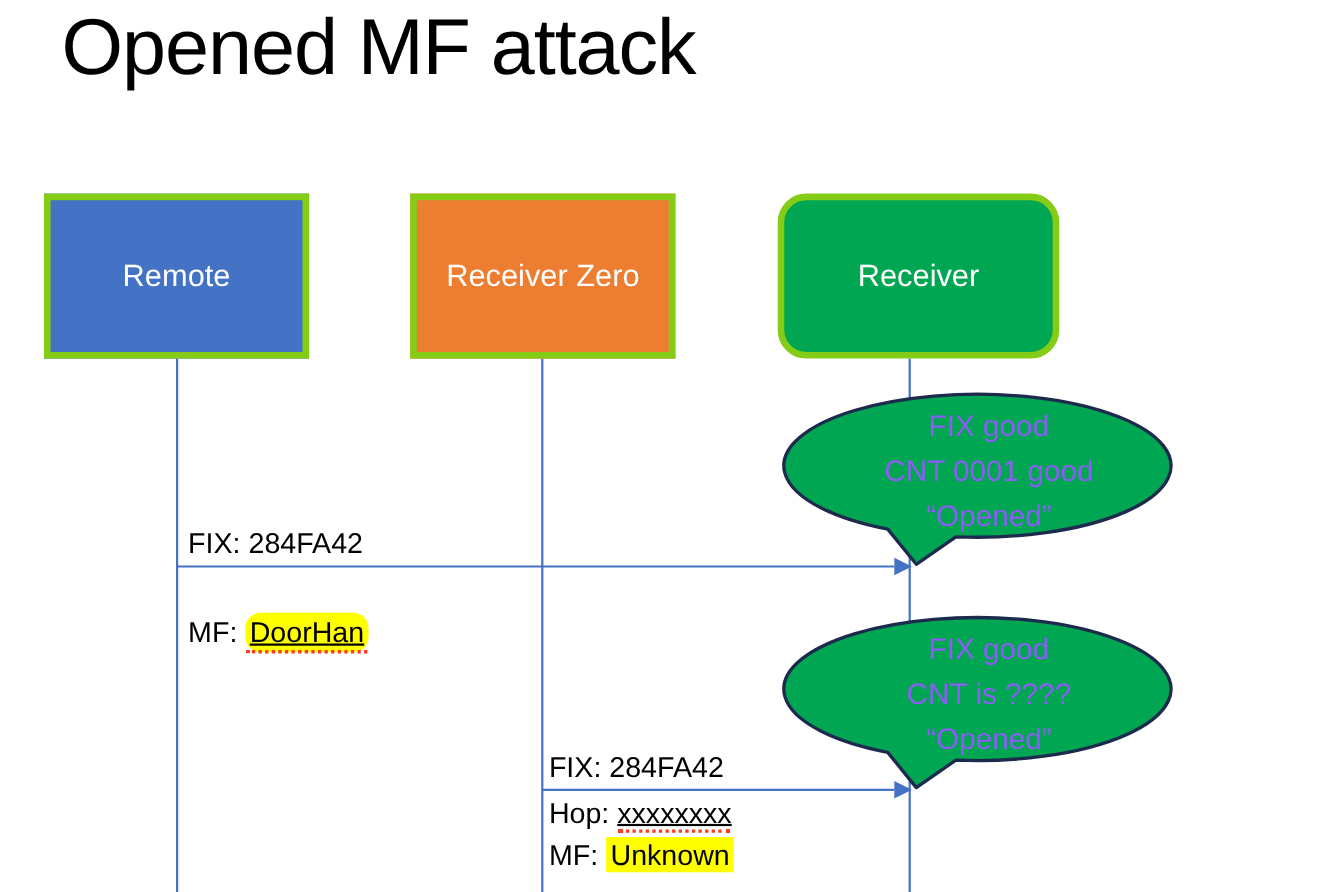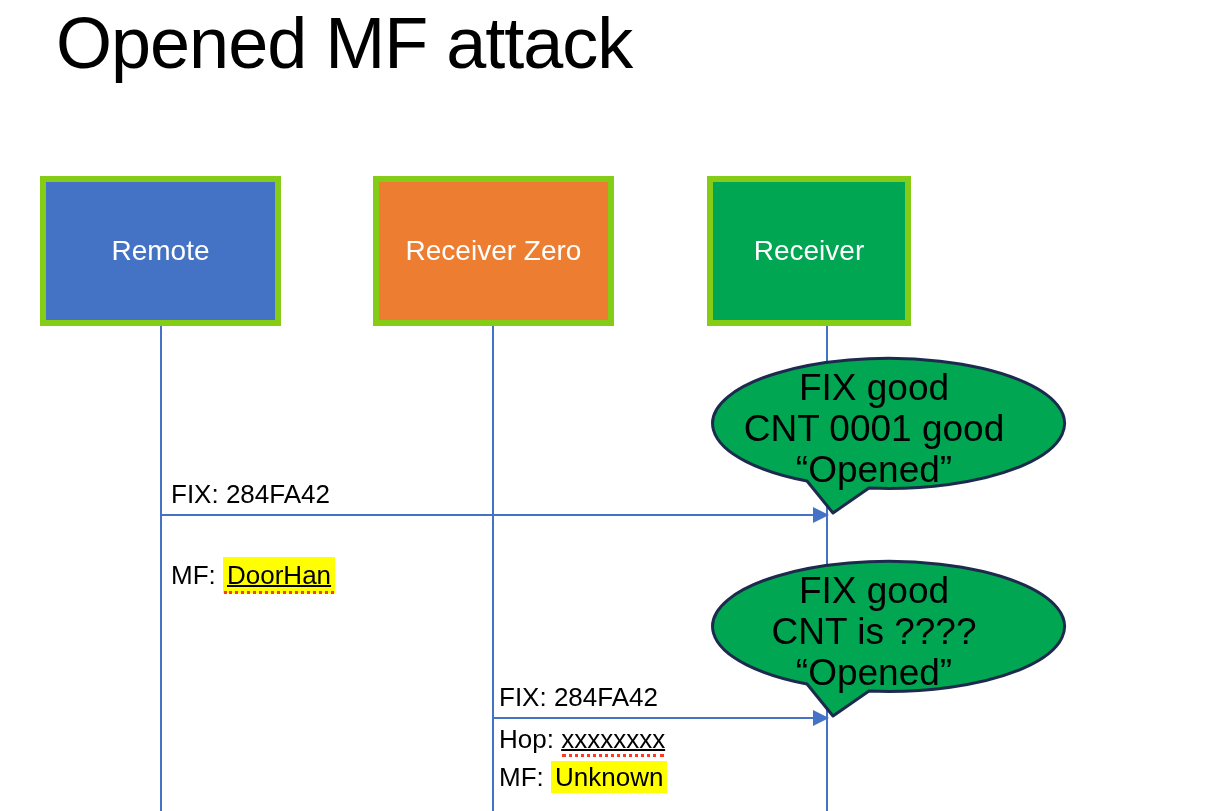--- a/index.html
+++ b/index.html
@@ -17,46 +17,46 @@
   svg.overlay { position:absolute; left:0; top:0; width:1216px; height:811px; }
 
   .actor {
     position:absolute; top:176px; width:241px; height:150px;
     border:6px solid #84cc16;
     display:flex; align-items:center; justify-content:center;
     color:#ffffff; font-size:28px; white-space:nowrap;
   }
   .actor-remote   { left:40px;  background:#4472c4; }
   .actor-flipper  { left:373px; background:#ed7d31; }
-  .actor-receiver { left:707px; width:204px; background:#00a651; }
+  .actor-receiver { left:707px; width:256px; background:#00a651;border-radius:26px; }
 
   .msg-line {
     position:absolute; color:#000000; font-size:26px; white-space:nowrap;
     line-height:34px;
   }
   .m1 { left:171px; }
   .m2 { left:499px; }
   .m1.l1 { top:477px; }  .m1.l2 { top:519px; }  .m1.l3 { top:557px; }
   .m2.l1 { top:680px; }  .m2.l2 { top:722px;text-align:center; }  .m2.l3 { top:760px; }
 
   mark.hl { background:#ffff00; color:#000; padding:1px 4px; }
   .usolid {
     text-decoration:underline;
     text-decoration-thickness:2px;
     text-decoration-color:#000;
   }
-  .squig { position:relative; display:inline-block; }
+  .squig { position:relative; display:inline-block;border-radius:14px; }
   .squig::after {
     content:""; position:absolute; left:1px; right:1px; bottom:-1px;
     border-bottom:3px dotted #ff3b1f;
   }
 
   .callout-text {
-    position:absolute; left:699px; width:350px;
-    color:#000000; font-size:37px; line-height:41px;
+    position:absolute; left:724px; width:350px;
+    color:#8b5cf6; font-size:27px; line-height:41px;
     text-align:center; white-space:nowrap;
   }
   .callout-1 { top:367px; }
   .callout-2 { top:570px; }
 </style>
 </head>
 <body>
 
 <div class="slide">
 

